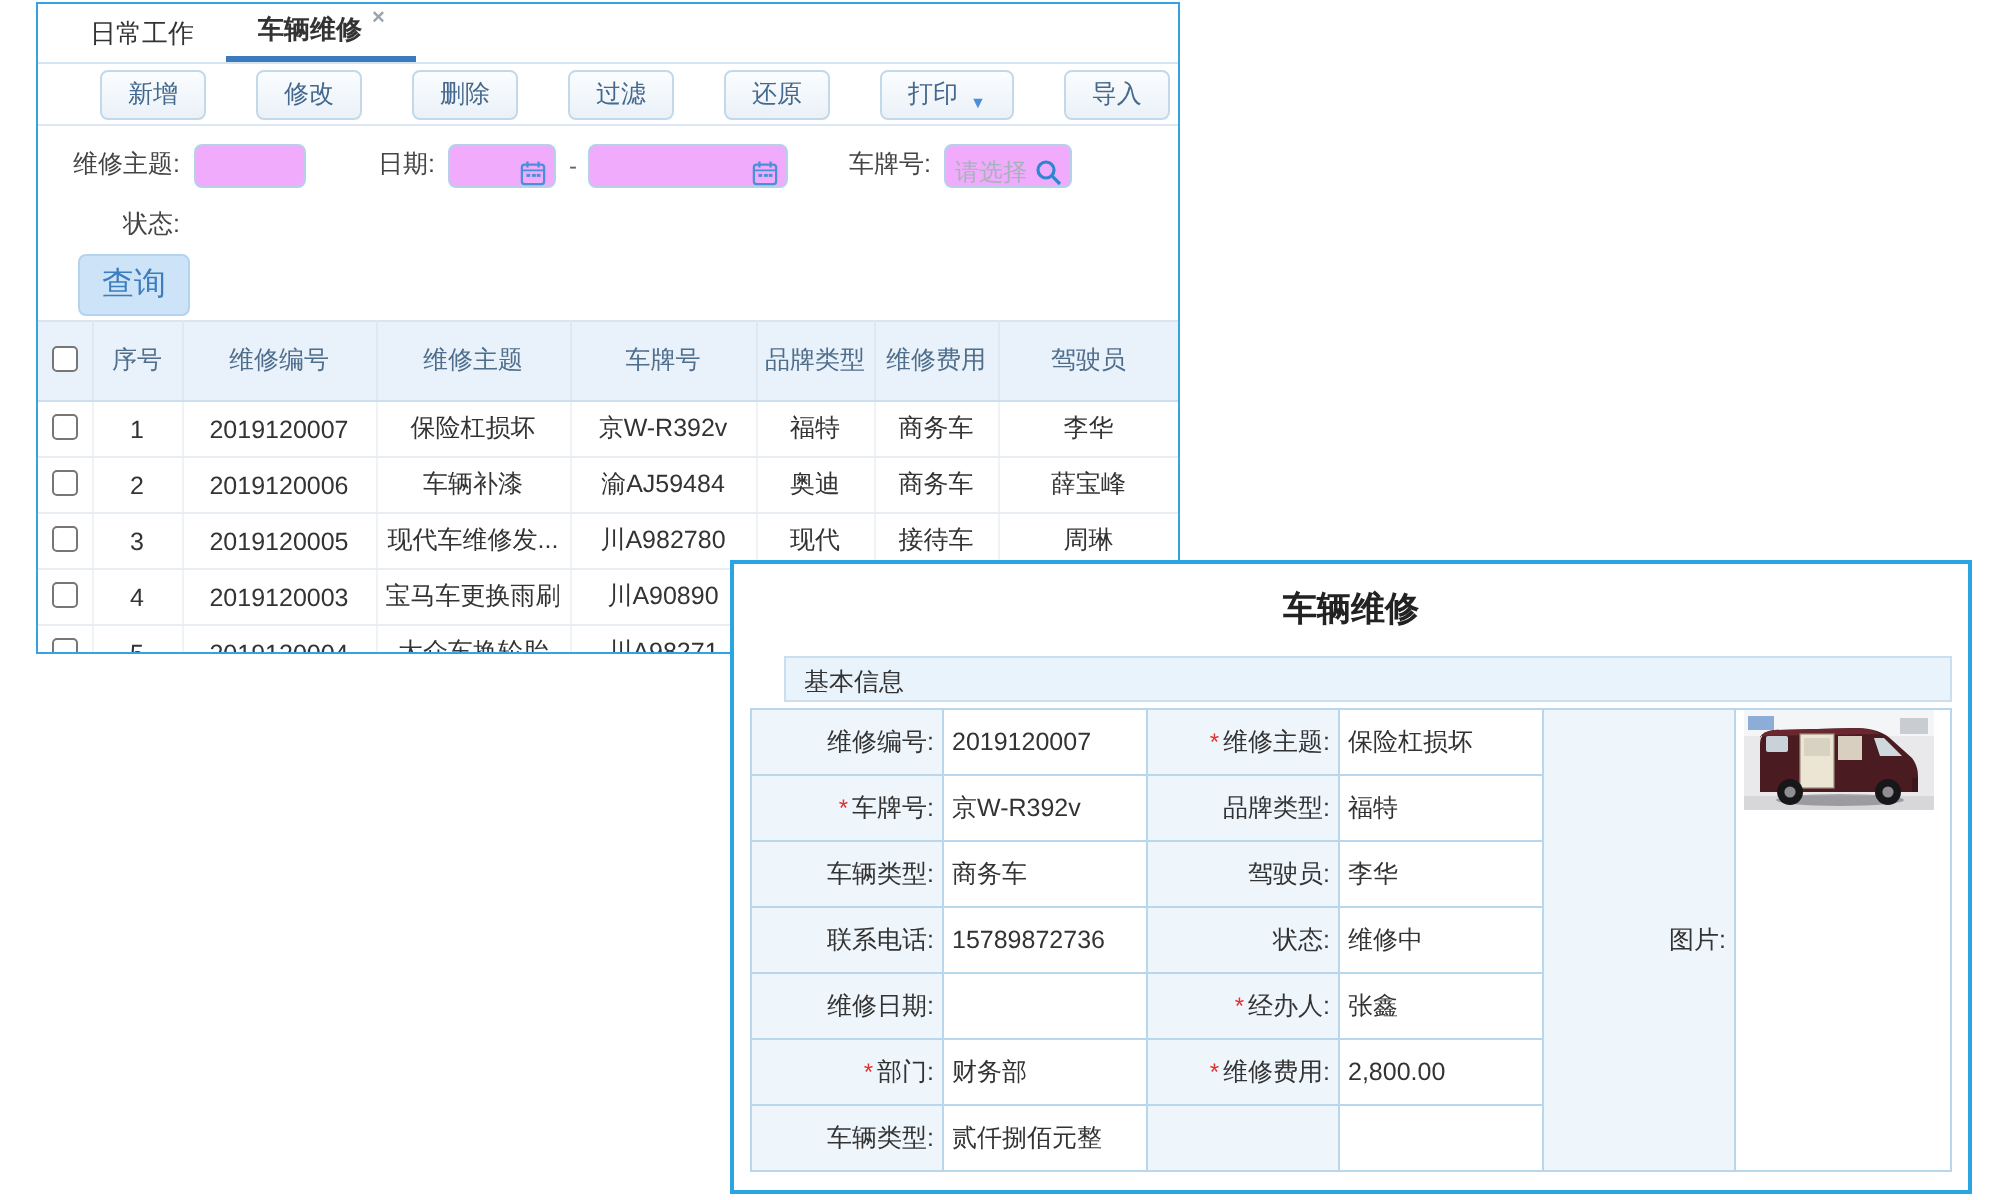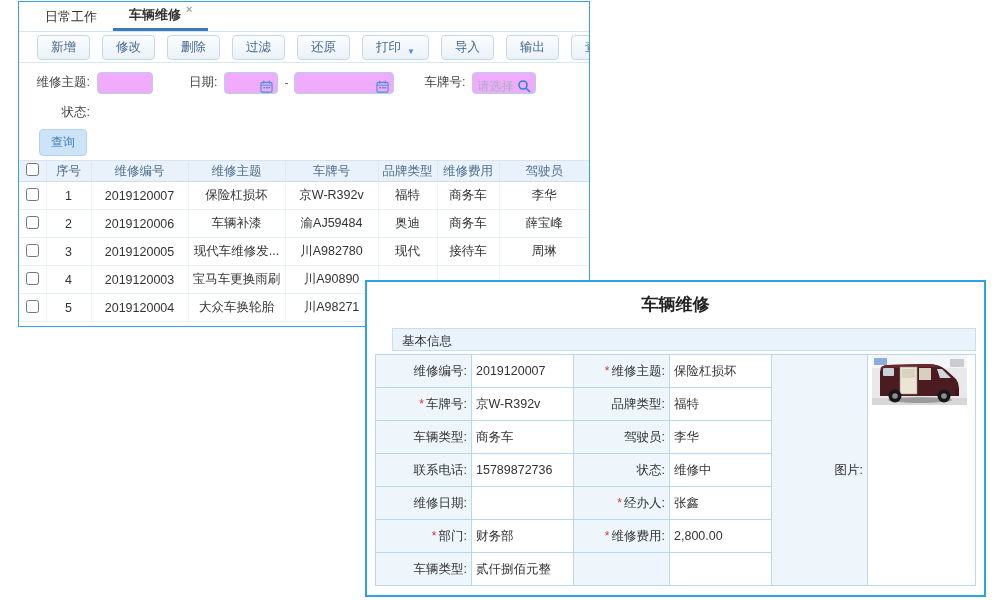--- a/index.html
+++ b/index.html
@@ -9,42 +9,42 @@
   
   .list-window { position:absolute; left:18px; top:1px; width:572px; height:326px;
     border:1px solid #35a2e2; background:#fff; overflow:hidden; }
 
   .tabbar { display:flex; align-items:stretch; height:30px; border-bottom:1px solid #d4e4f1; padding-left:10px; }
   .tab { display:flex; align-items:center; padding:0 16px; font-size:13px; color:#333; cursor:pointer; position:relative; }
   .tab.active { font-weight:bold; border-bottom:3px solid #3c79bd; }
   .tab .close { font-size:11px; color:#9aa4ad; margin-left:5px; position:relative; top:-6px; }
 
   .toolbar { display:flex; align-items:center; height:31px; padding:0 6px; border-bottom:1px solid #dbe8f3; }
-  .tbtn { display:inline-flex; align-items:flex-end; margin-left:12px; padding:3px 13px; font-size:12.5px; color:#44688e;
+  .tbtn { display:inline-flex; align-items:flex-end; margin-left:25px; padding:3px 13px; font-size:12.5px; color:#44688e;
     background:linear-gradient(#fbfdff,#eaf1f7); border:1px solid #c3d9ea; border-radius:4px; cursor:pointer; white-space:nowrap; }
   .tbtn .caret { font-size:8px; color:#4a90d9; margin-left:6px; }
 
   .filters { padding-top:4px; }
   .f-row { display:flex; align-items:center; height:31px; }
   .f-label { width:78px; text-align:right; font-size:12.5px; color:#444; padding-right:7px; white-space:nowrap; }
   .inp { display:inline-flex; align-items:flex-end; height:22px; border:1px solid #b5d1e8; border-radius:4px;
     background:#f0abfc; padding:0 4px; overflow:hidden; }
   .inp input { border:0; outline:0; font-size:12px; color:#333; min-width:0; background:transparent; }
   .inp input::placeholder { color:#a8b2bc; }
   .dash { margin:0 6px; color:#666; font-size:12px; }
   .ml36 { margin-left:36px; width:auto; }
   .ml30 { margin-left:30px; width:auto; }
   .select-box { flex:1; margin-right:14px; height:23px; border:1px solid #b5d1e8; border-radius:4px;
     display:flex; align-items:center; padding-left:8px; font-size:12.5px; color:#333; background:#fff; }
-  .query-btn { margin-left:20px; padding:4px 11px; font-size:12px; color:#3c7dbf; background:#cde3f7;
+  .query-btn { margin-left:20px; padding:4px 11px; font-size:16px; color:#3c7dbf; background:#cde3f7;
     border:1px solid #b3d4ef; border-radius:4px; cursor:pointer; }
   .f-row3 { height:30px; display:flex; align-items:center; }
 
   table.grid { width:100%; border-collapse:collapse; margin-top:3px; table-layout:fixed; }
-  table.grid th { background:#e9f2fa; color:#4e6e8c; font-weight:normal; font-size:12.5px; height:21px;
+  table.grid th { background:#e9f2fa; color:#4e6e8c; font-weight:normal; font-size:12.5px; height:40px;
     border-bottom:1px solid #cfdeec; border-top:1px solid #d8e5f0; border-right:1px solid #dde8f1; }
   table.grid th:last-child, table.grid td:last-child { border-right:0; }
   table.grid td { height:28px; font-size:12.5px; color:#333; text-align:center;
     border-bottom:1px solid #e8eef4; border-right:1px solid #eef3f8; background:#fff; }
   .link { color:#3a87d3; cursor:pointer; }
   .cbx { width:13px; height:13px; accent-color:#4a90d9; border:1px solid #a5c8e2; }
 
   
   .detail-panel { position:absolute; left:365px; top:280px; width:621px; height:317px;
     background:#fff; border:2px solid #29a6e1; z-index:5; }

